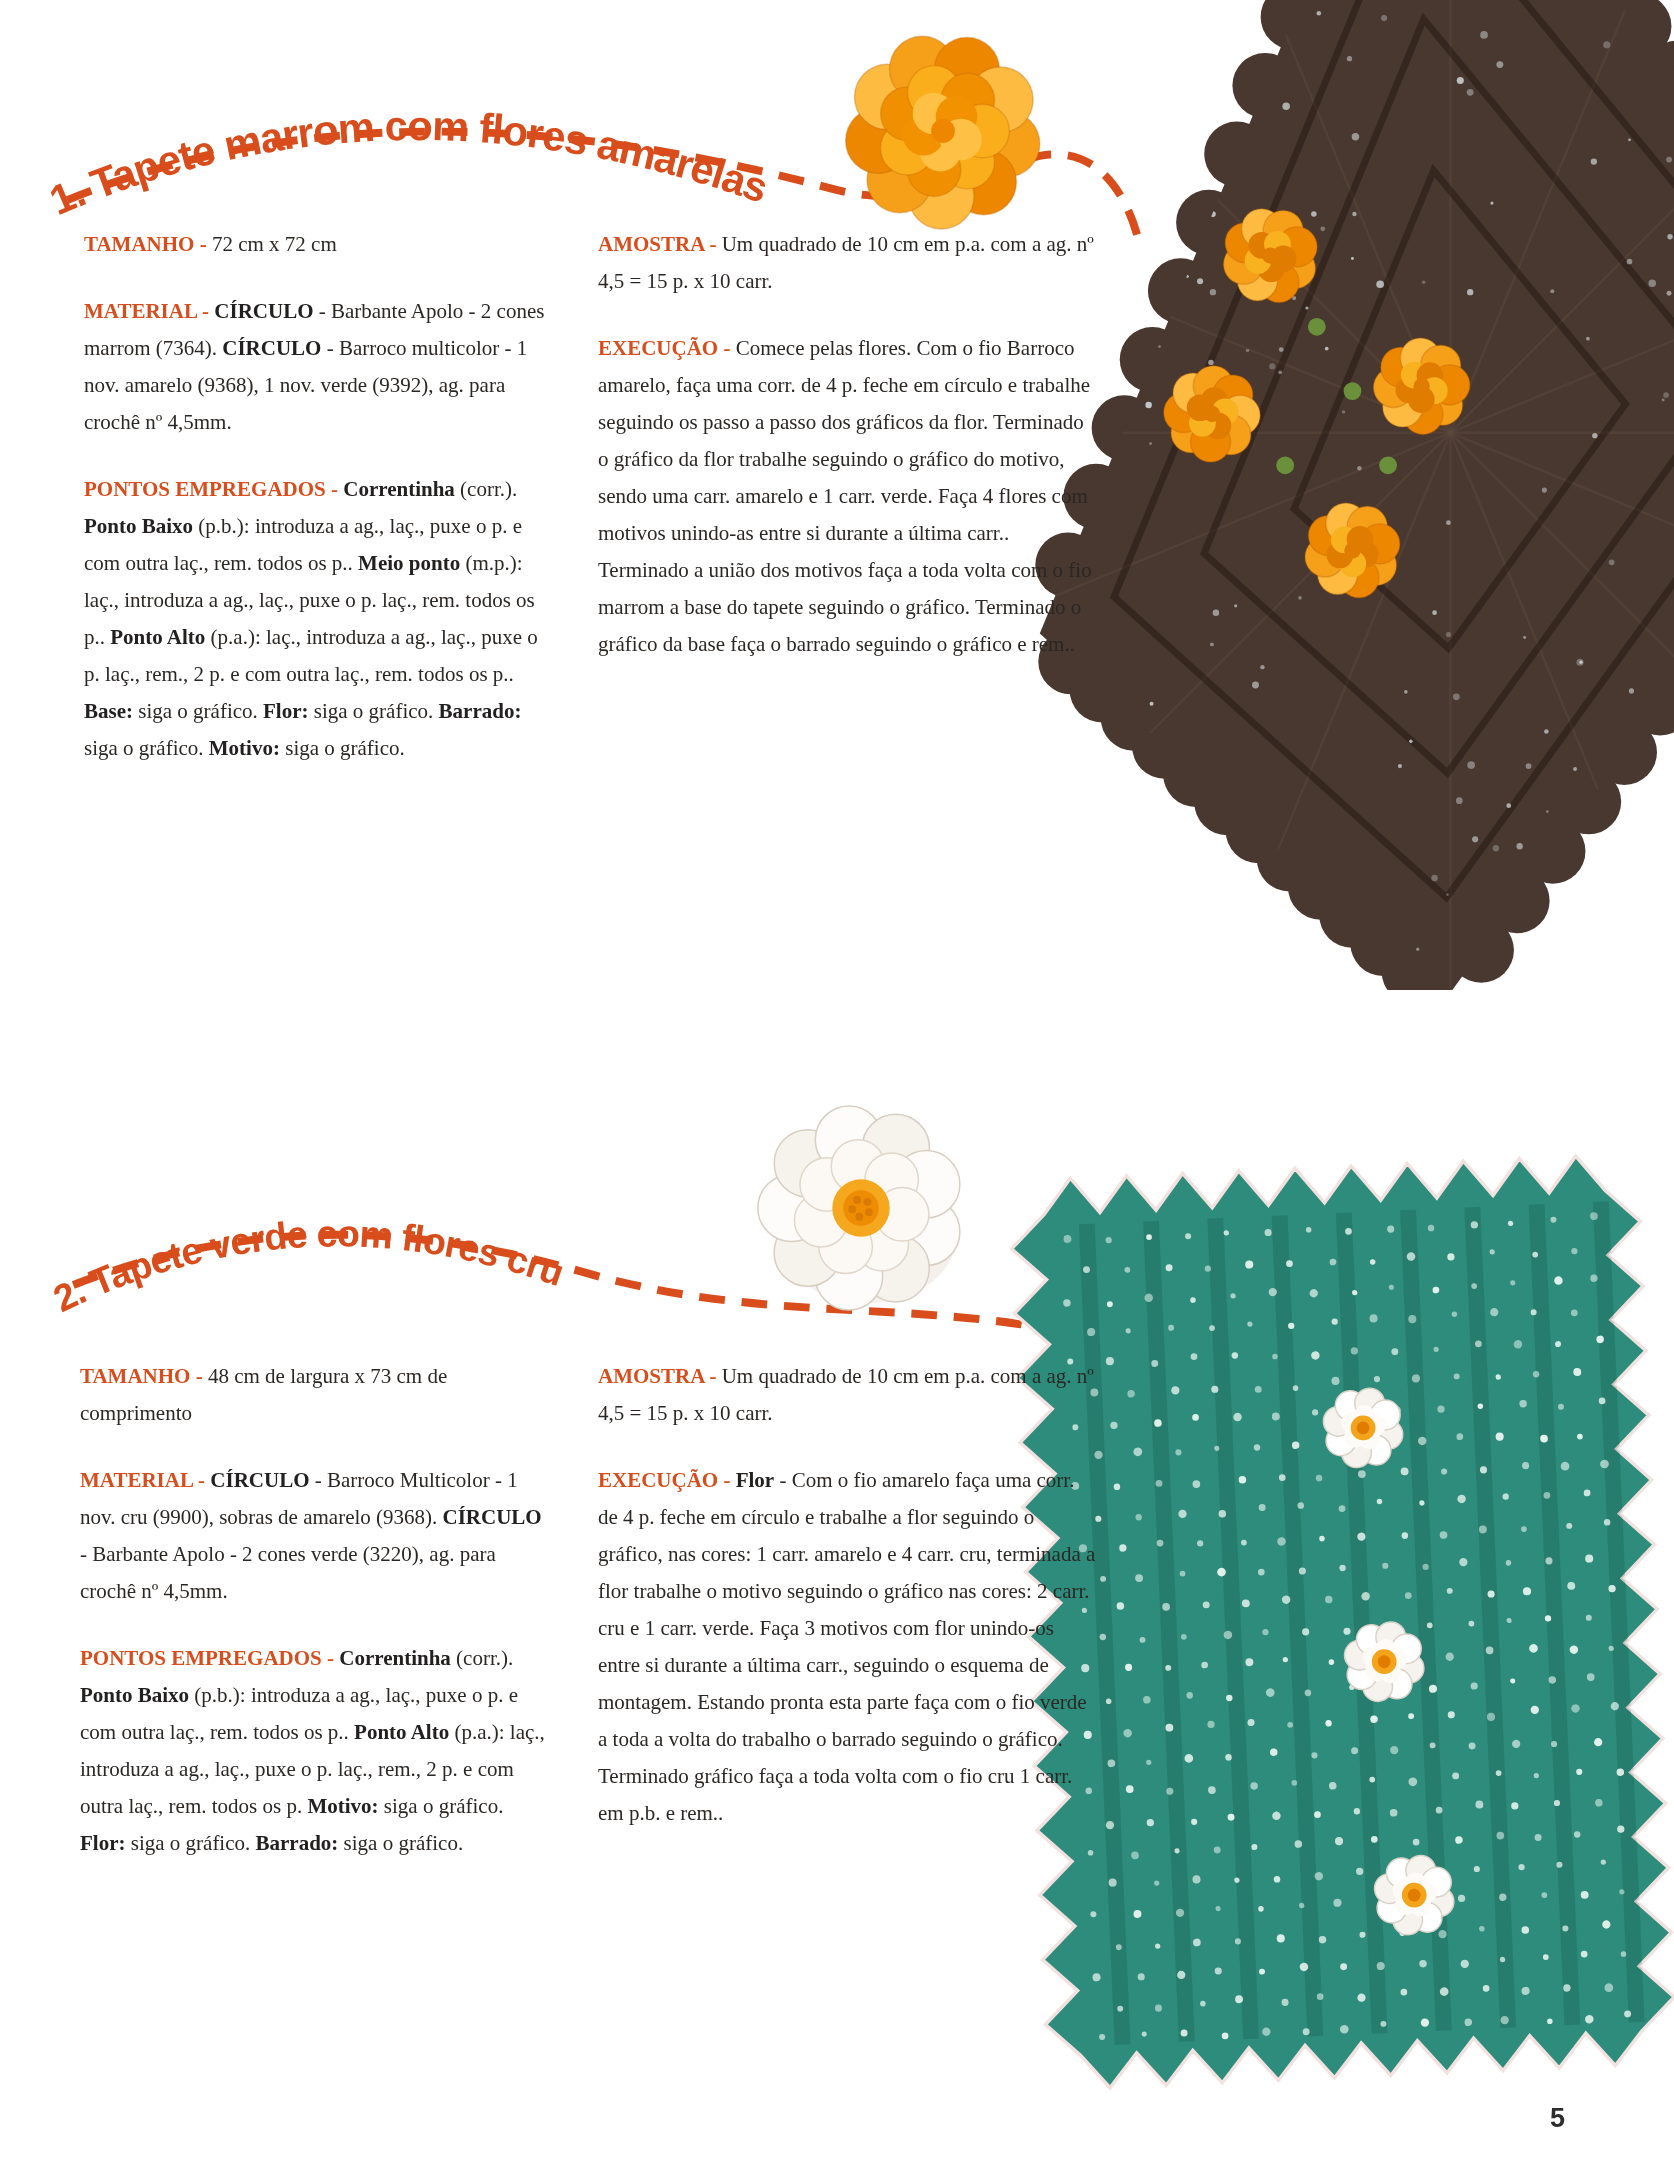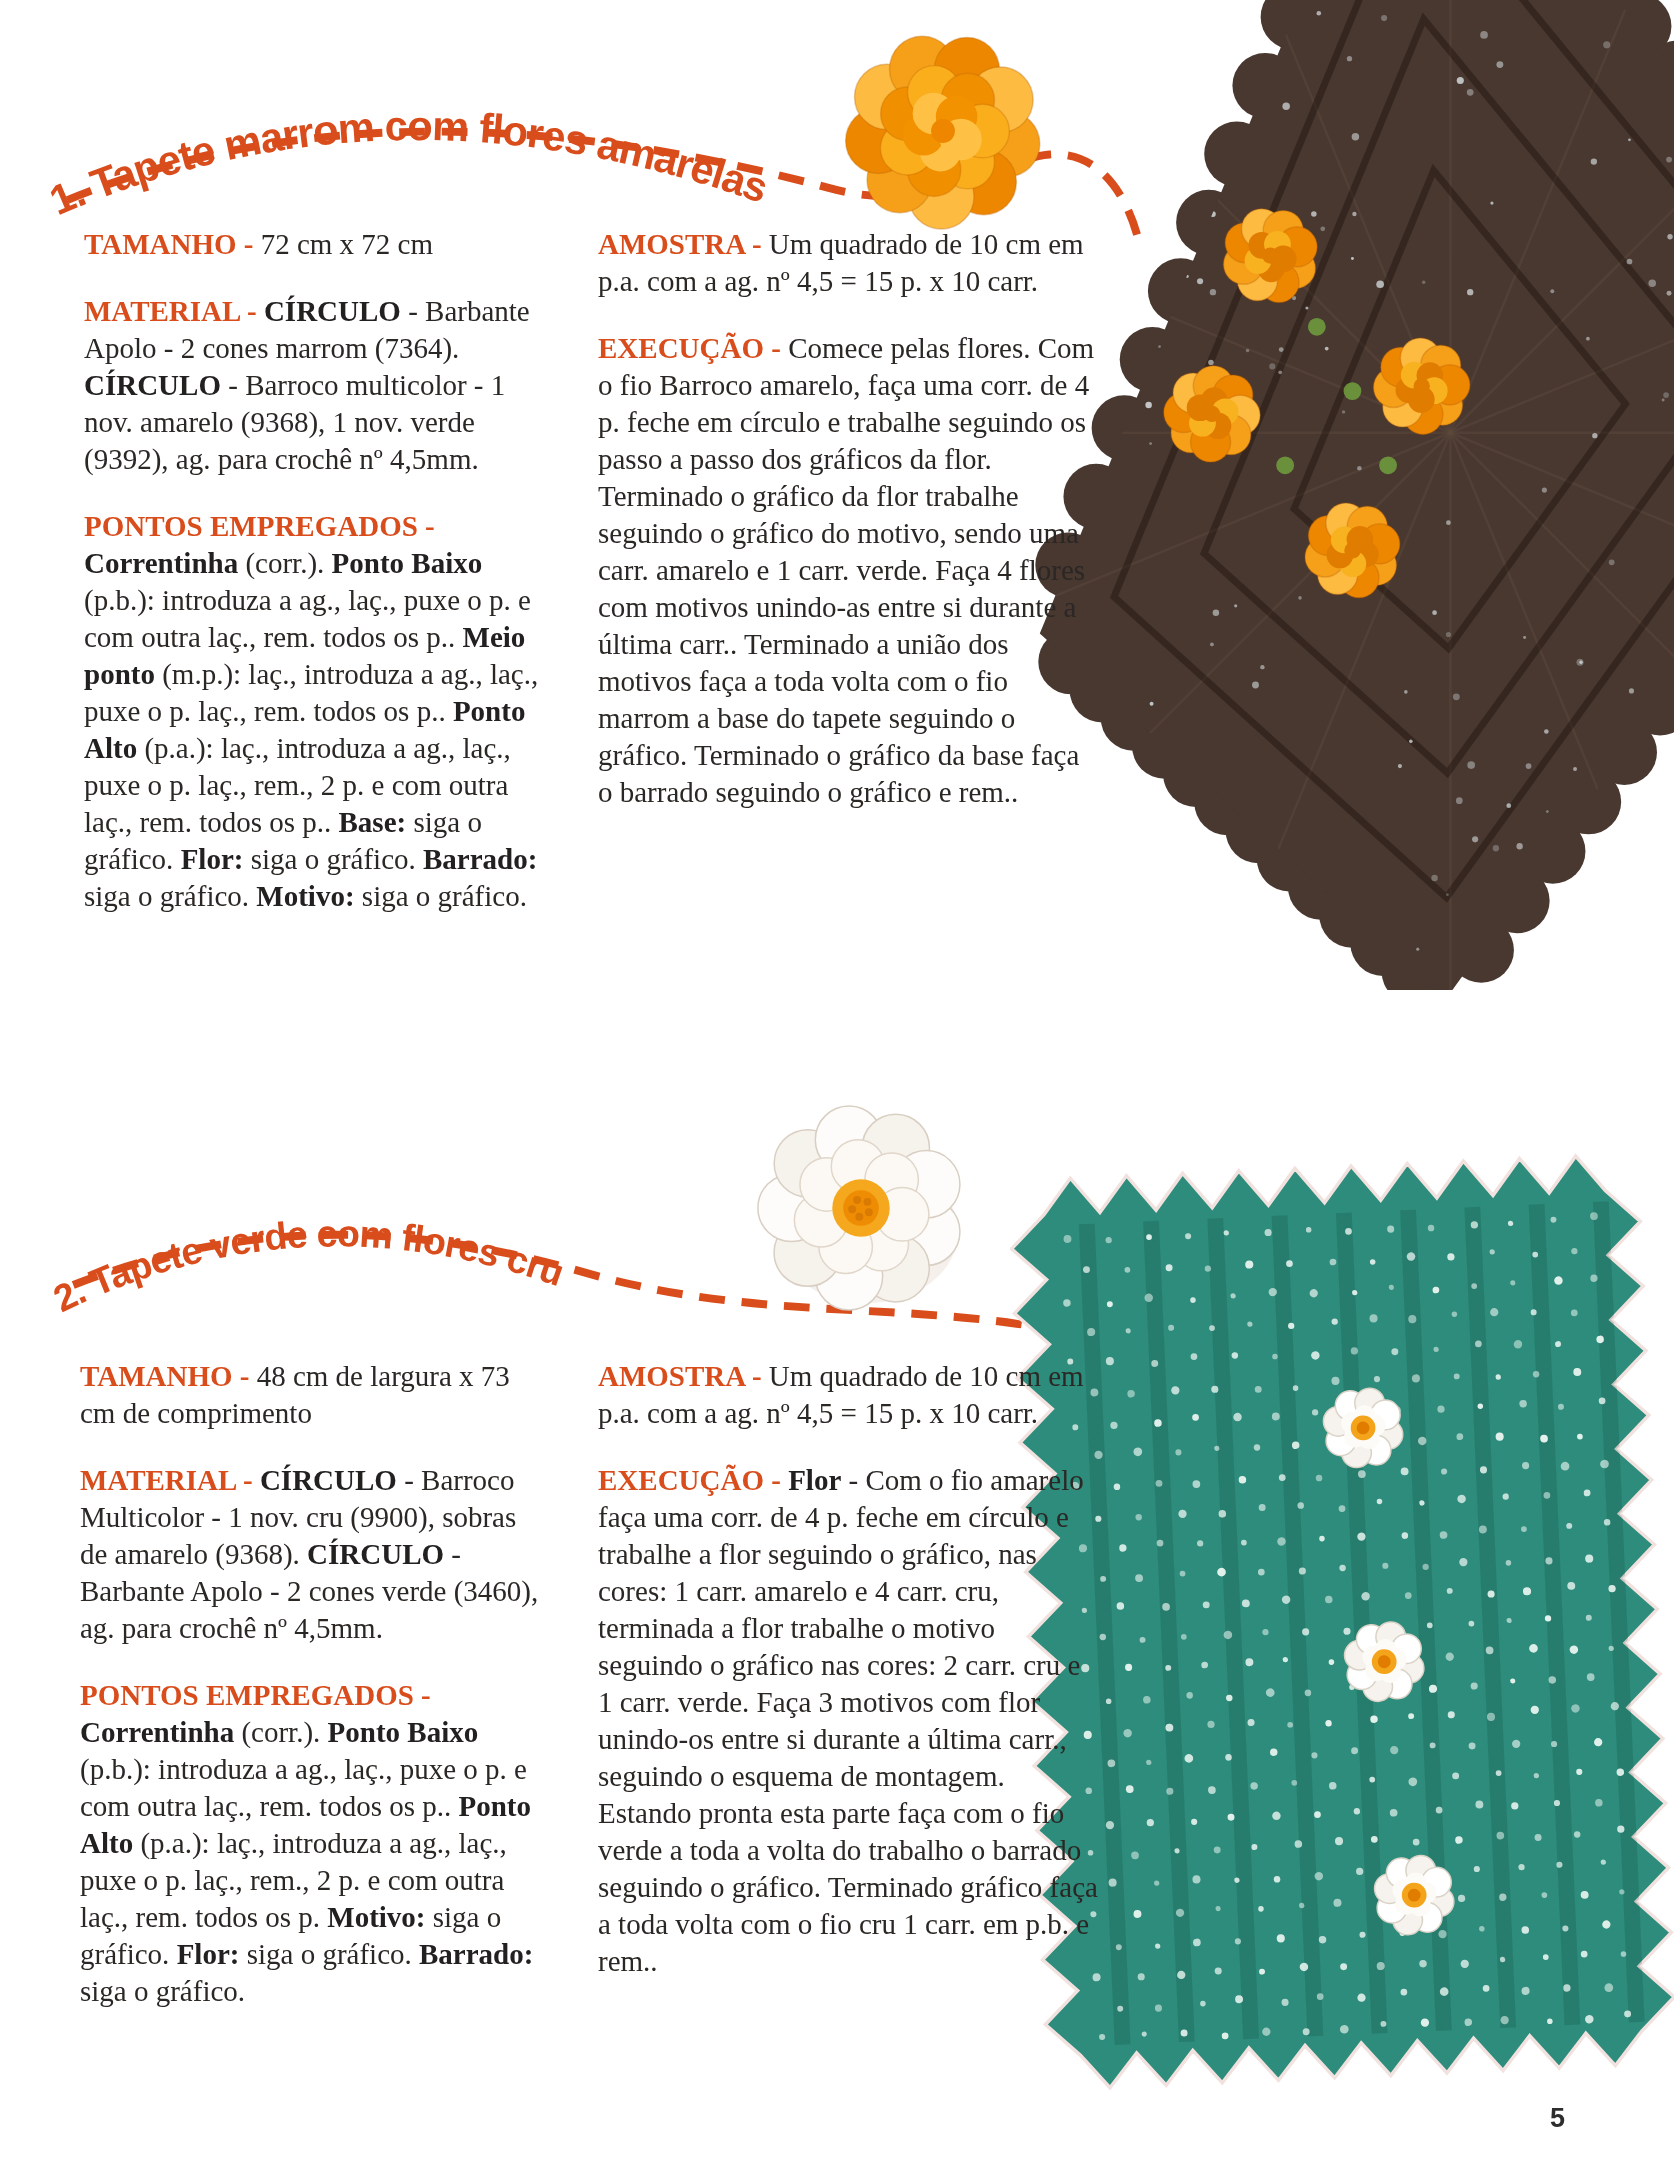--- a/index.html
+++ b/index.html
@@ -8,21 +8,21 @@
     width:1674px; height:2183px; position:relative; overflow:hidden;
     background:#ffffff; font-family:"Liberation Serif", serif;
   }
   svg.abs { position:absolute; display:block; }
   #overlay { left:0; top:0; }
   .dash { fill:none; stroke:var(--accent); stroke-width:8; stroke-dasharray:26 17; }
   .arc-title { font-family:"Liberation Sans", sans-serif; font-weight:bold;
                fill:var(--accent); letter-spacing:-1px; }
   .arc-big   { font-size:42px; }
   .arc-small { font-size:38px; }
-  .col { position:absolute; font-size:29px; line-height:37px; color:var(--ink); text-align:left; }
+  .col { position:absolute; font-size:21px; line-height:37px; color:var(--ink); text-align:left; }
   .col p { margin:0 0 30px 0; }
   .seg-label { color:var(--accent); font-weight:bold; }
   .seg-bold  { font-weight:bold; color:#232020;margin-top:12px; }
   #col1-left  { left:84px;  top:226px;  width:465px; }
   #col1-right { left:598px; top:226px;  width:500px; }
   #col2-left  { left:80px;  top:1358px; width:465px; }
   #col2-right { left:598px; top:1358px; width:500px; }
   #brown-rug   { left:1020px; top:0;      }
   #green-rug   { left:1010px; top:1119px; }
   #yellow-flower { left:837px; top:20px;   }
@@ -850,21 +850,21 @@
   <p><span class="seg-label">TAMANHO - </span><span class="seg-plain">72 cm x 72 cm</span></p>
   <p><span class="seg-label">MATERIAL - </span><span class="seg-bold">CÍRCULO</span><span class="seg-plain"> - Barbante Apolo - 2 cones marrom (7364). </span><span class="seg-bold">CÍRCULO</span><span class="seg-plain"> - Barroco multicolor - 1 nov. amarelo (9368), 1 nov. verde (9392), ag. para crochê nº 4,5mm.</span></p>
   <p><span class="seg-label">PONTOS EMPREGADOS - </span><span class="seg-bold">Correntinha</span><span class="seg-plain"> (corr.). </span><span class="seg-bold">Ponto Baixo</span><span class="seg-plain"> (p.b.): introduza a ag., laç., puxe o p. e com outra laç., rem. todos os p.. </span><span class="seg-bold">Meio ponto</span><span class="seg-plain"> (m.p.): laç., introduza a ag., laç., puxe o p. laç., rem. todos os p.. </span><span class="seg-bold">Ponto Alto</span><span class="seg-plain"> (p.a.): laç., introduza a ag., laç., puxe o p. laç., rem., 2 p. e com outra laç., rem. todos os p.. </span><span class="seg-bold">Base:</span><span class="seg-plain"> siga o gráfico. </span><span class="seg-bold">Flor:</span><span class="seg-plain"> siga o gráfico. </span><span class="seg-bold">Barrado:</span><span class="seg-plain"> siga o gráfico. </span><span class="seg-bold">Motivo:</span><span class="seg-plain"> siga o gráfico.</span></p>
 </div>
 <div class="col" id="col1-right">
   <p><span class="seg-label">AMOSTRA - </span><span class="seg-plain">Um quadrado de 10 cm em p.a. com a ag. nº 4,5 = 15 p. x 10 carr.</span></p>
   <p><span class="seg-label">EXECUÇÃO - </span><span class="seg-plain">Comece pelas flores. Com o fio Barroco amarelo, faça uma corr. de 4 p. feche em círculo e trabalhe seguindo os passo a passo dos gráficos da flor. Terminado o gráfico da flor trabalhe seguindo o gráfico do motivo, sendo uma carr. amarelo e 1 carr. verde. Faça 4 flores com motivos unindo-as entre si durante a última carr.. Terminado a união dos motivos faça a toda volta com o fio marrom a base do tapete seguindo o gráfico. Terminado o gráfico da base faça o barrado seguindo o gráfico e rem..</span></p>
 </div>
 <div class="col" id="col2-left">
   <p><span class="seg-label">TAMANHO - </span><span class="seg-plain">48 cm de largura x 73 cm de comprimento</span></p>
-  <p><span class="seg-label">MATERIAL - </span><span class="seg-bold">CÍRCULO</span><span class="seg-plain"> - Barroco Multicolor - 1 nov. cru (9900), sobras de amarelo (9368). </span><span class="seg-bold">CÍRCULO</span><span class="seg-plain"> - Barbante Apolo - 2 cones verde (3460), ag. para crochê nº 4,5mm.</span></p>
+  <p><span class="seg-label">MATERIAL - </span><span class="seg-bold">CÍRCULO</span><span class="seg-plain"> - Barroco Multicolor - 1 nov. cru (9900), sobras de amarelo (9368). </span><span class="seg-bold">CÍRCULO</span><span class="seg-plain"> - Barbante Apolo - 2 cones verde (3220), ag. para crochê nº 4,5mm.</span></p>
   <p><span class="seg-label">PONTOS EMPREGADOS - </span><span class="seg-bold">Correntinha</span><span class="seg-plain"> (corr.). </span><span class="seg-bold">Ponto Baixo</span><span class="seg-plain"> (p.b.): introduza a ag., laç., puxe o p. e com outra laç., rem. todos os p.. </span><span class="seg-bold">Ponto Alto</span><span class="seg-plain"> (p.a.): laç., introduza a ag., laç., puxe o p. laç., rem., 2 p. e com outra laç., rem. todos os p. </span><span class="seg-bold">Motivo:</span><span class="seg-plain"> siga o gráfico. </span><span class="seg-bold">Flor:</span><span class="seg-plain"> siga o gráfico. </span><span class="seg-bold">Barrado:</span><span class="seg-plain"> siga o gráfico.</span></p>
 </div>
 <div class="col" id="col2-right">
   <p><span class="seg-label">AMOSTRA - </span><span class="seg-plain">Um quadrado de 10 cm em p.a. com a ag. nº 4,5 = 15 p. x 10 carr.</span></p>
   <p><span class="seg-label">EXECUÇÃO - </span><span class="seg-bold">Flor</span><span class="seg-plain"> - Com o fio amarelo faça uma corr. de 4 p. feche em círculo e trabalhe a flor seguindo o gráfico, nas cores: 1 carr. amarelo e 4 carr. cru, terminada a flor trabalhe o motivo seguindo o gráfico nas cores: 2 carr. cru e 1 carr. verde. Faça 3 motivos com flor unindo-os entre si durante a última carr., seguindo o esquema de montagem. Estando pronta esta parte faça com o fio verde a toda a volta do trabalho o barrado seguindo o gráfico. Terminado gráfico faça a toda volta com o fio cru 1 carr. em p.b. e rem..</span></p>
 </div>
 
 <div class="page-num">5</div>
 
 

